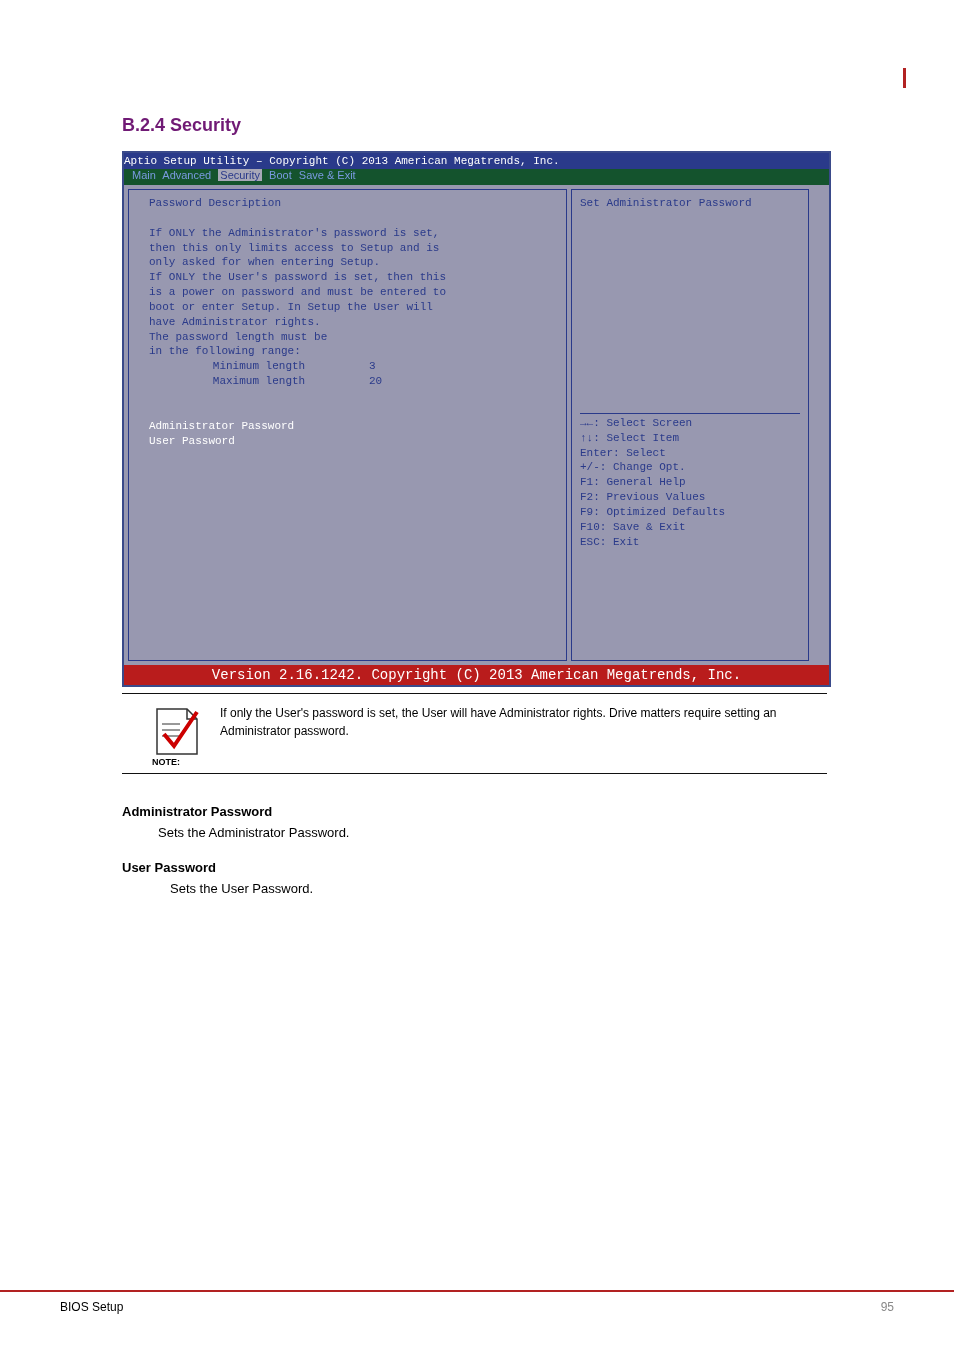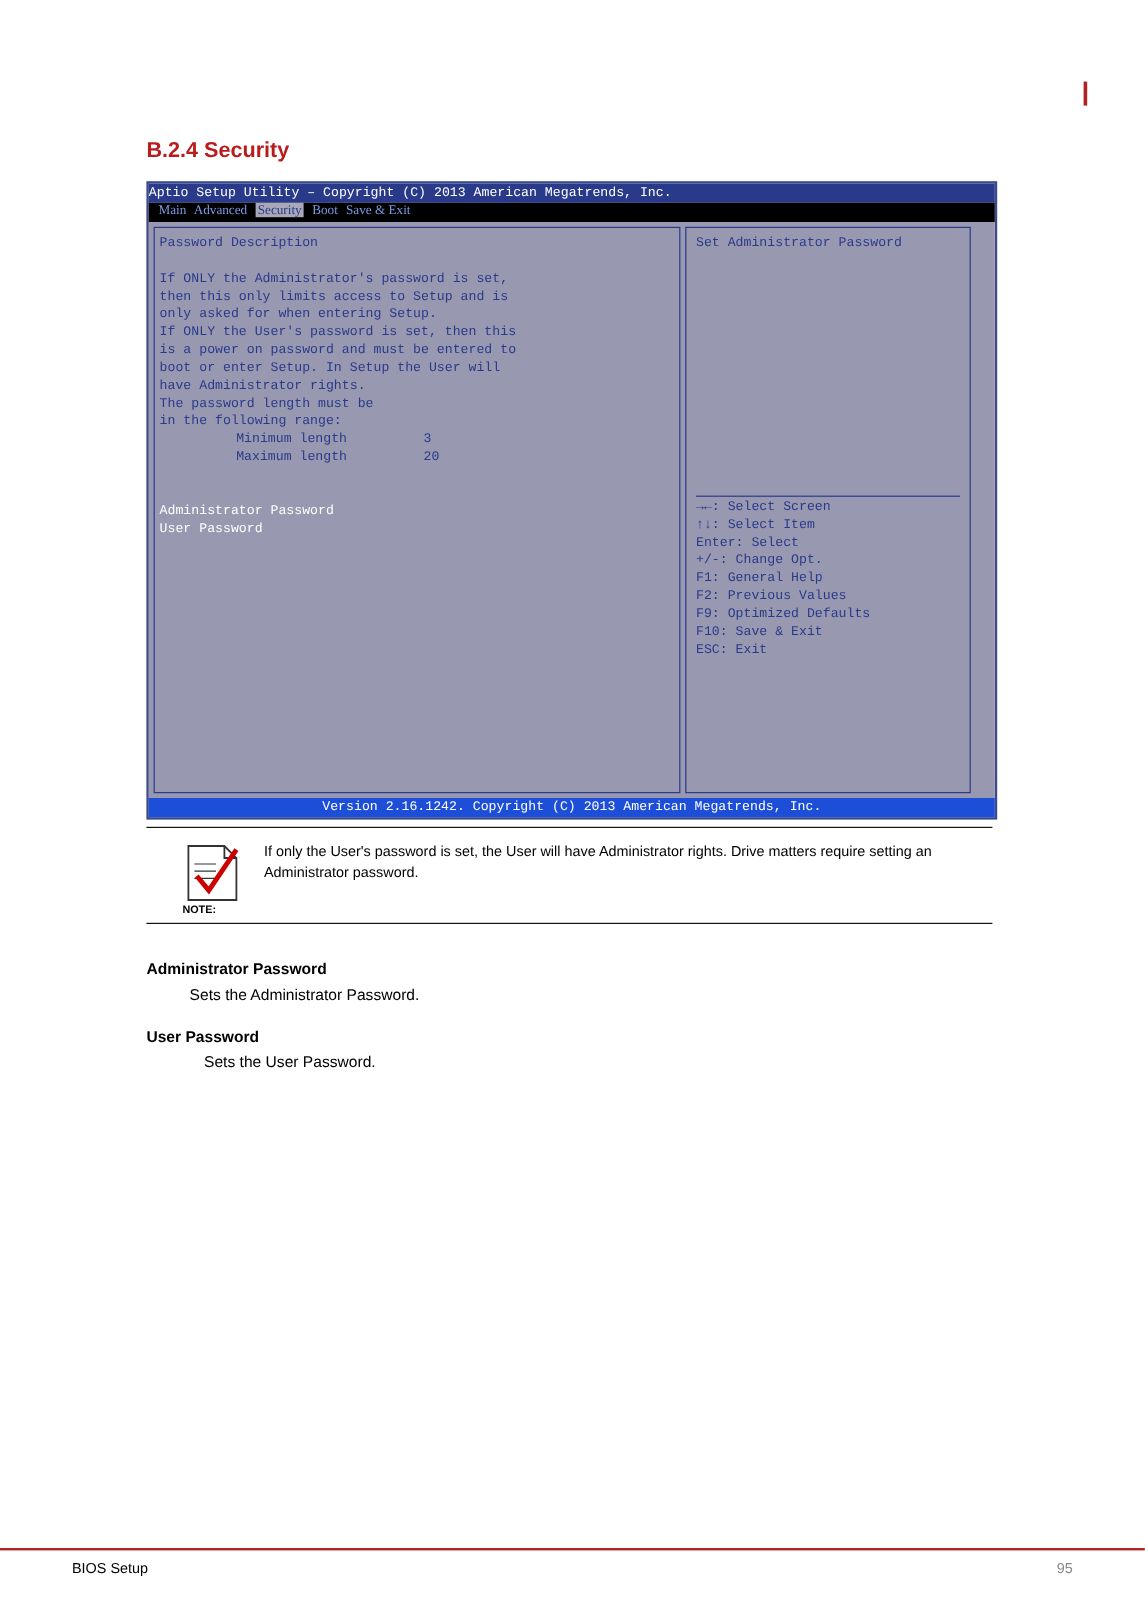--- a/index.html
+++ b/index.html
@@ -17,60 +17,60 @@
       right: 48px;
       top: 68px;
       width: 3px;
       height: 20px;
       background: #b22222;
     }
     .section-title {
       font-size: 18px;
       font-weight: bold;
       margin: 50px 0 15px 62px;
-      color: #b91c1c;
+      color: #701a75;
     }
     .bios-window {
       margin: 0 0 0 62px;
       width: 705px;
       border: 2px solid #3a4a8a;
     }
     .bios-header {
       background: #2a3a8a;
       color: white;
       font-family: 'Courier New', monospace;
       font-size: 11px;
       text-align: left;
       padding: 2px 0;
     }
     .bios-tabs {
-      background: #000000;
+      background: #14532d;
       color: #7a9ae0;
-      font-family: Liberation Serif, serif;
+      font-family: Liberation Sans, sans-serif;
       font-size: 11px;
       padding: 0 8px 4px 8px;
     }
     .bios-tabs span {
       margin-right: 4px;
     }
     .tab-active {
       background: #a8a8b8;
       color: #2a3a8a;
       padding: 0 2px;
     }
     .bios-body {
       display: flex;
       background: #9898b0;
       height: 480px;
     }
     .bios-left {
       flex: 1;
       border: 1px solid #2a3a8a;
       margin: 4px 2px 4px 4px;
-      padding: 6px 4px;
+      padding: 6px 20px;
       font-family: 'Courier New', monospace;
       font-size: 11px;
       color: #2a3a8a;
       line-height: 1.35;
     }
     .bios-right {
       width: 220px;
       border: 1px solid #2a3a8a;
       margin: 4px 20px 4px 2px;
       padding: 6px 8px;
@@ -87,24 +87,24 @@
       width: 220px;
     }
     .selectable {
       color: white;
     }
     .divider {
       border-top: 1px solid #2a3a8a;
       margin: 2px 0;
     }
     .bios-footer {
-      background: #1d4ed8;
+      background: #b91c1c;
       color: white;
       font-family: 'Courier New', monospace;
-      font-size: 11px;
+      font-size: 14px;
       text-align: center;
       padding: 2px 0;
     }
     .hr-line {
       border: none;
       border-top: 1px solid #111;
       margin: 6px 0 10px 62px;
       width: 705px;
     }
     .note-block {

